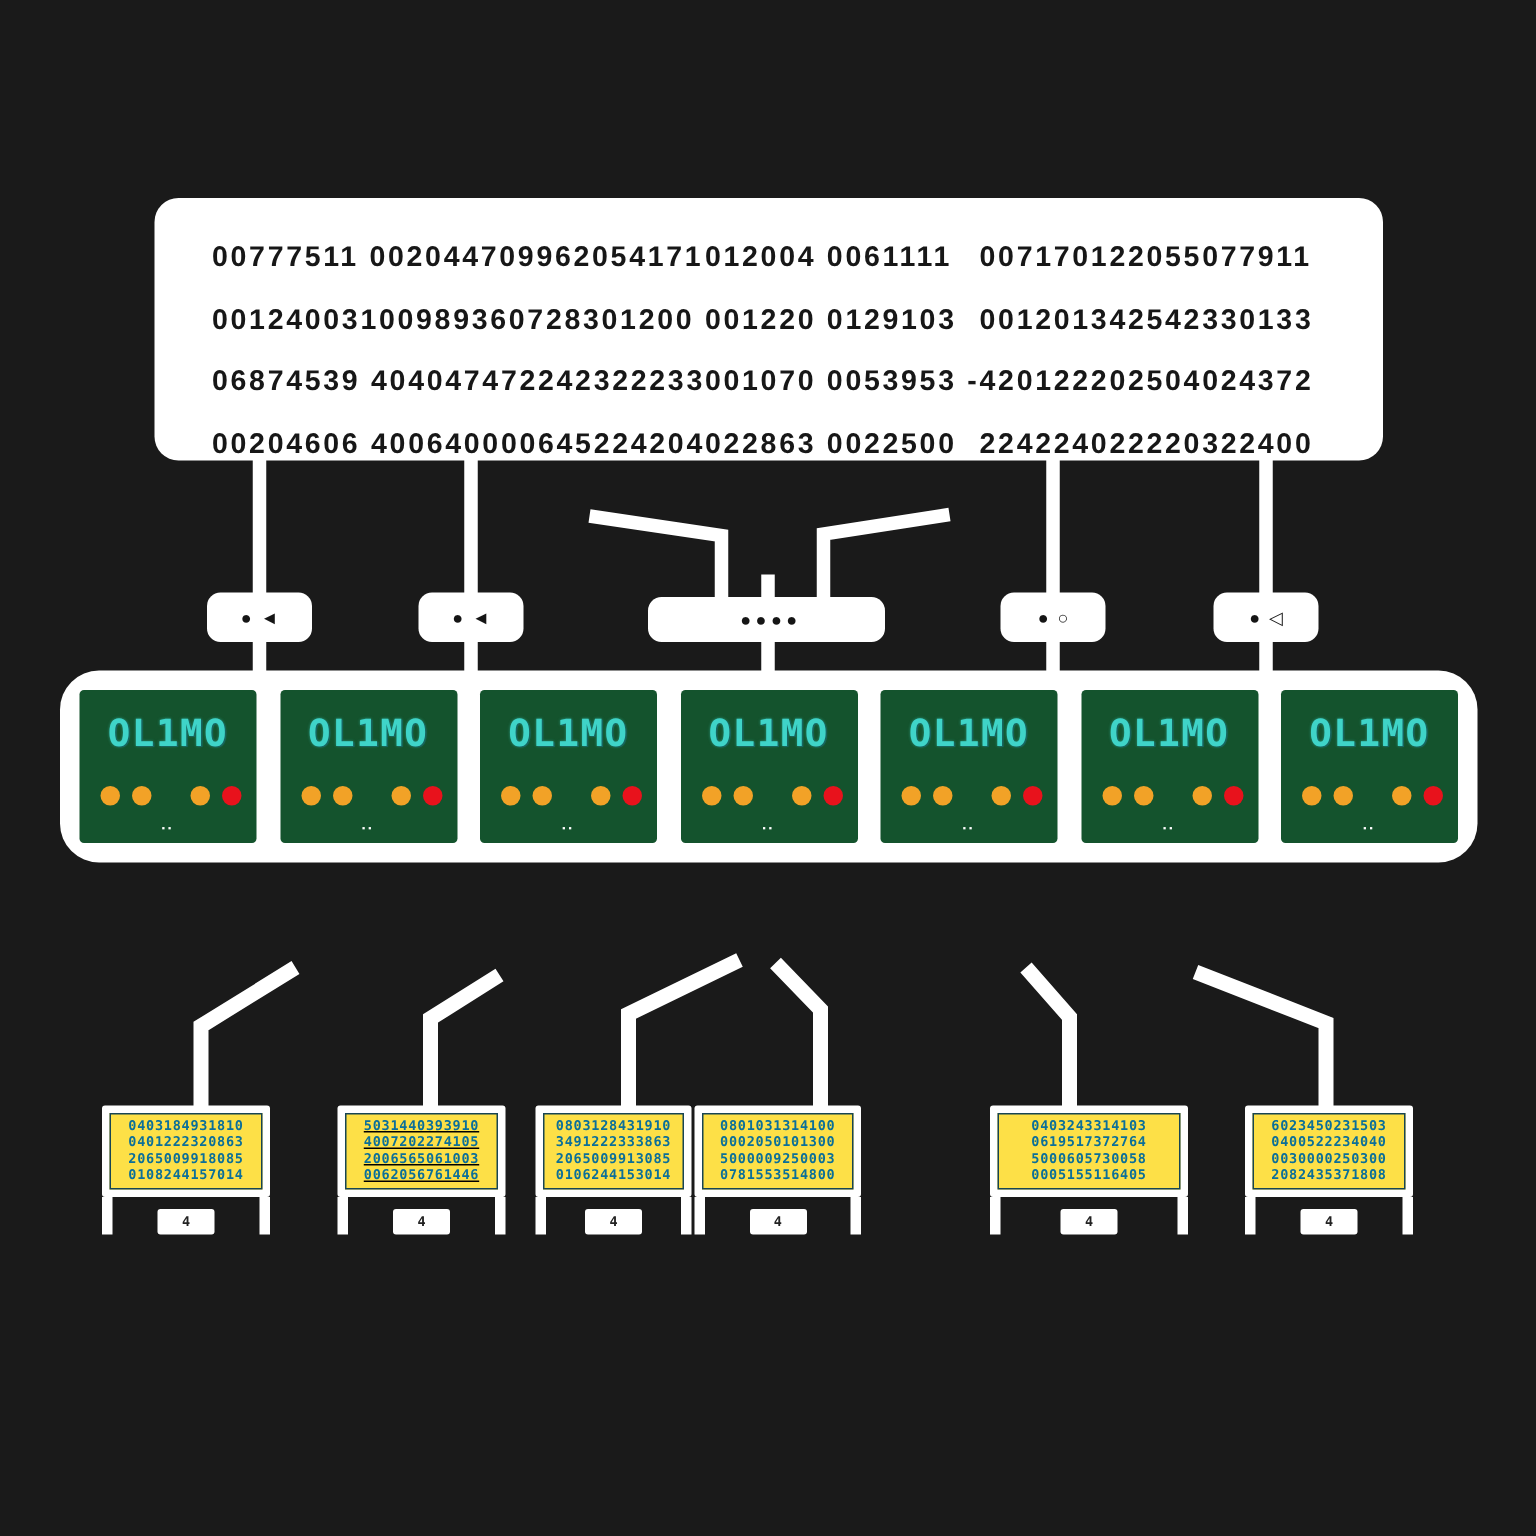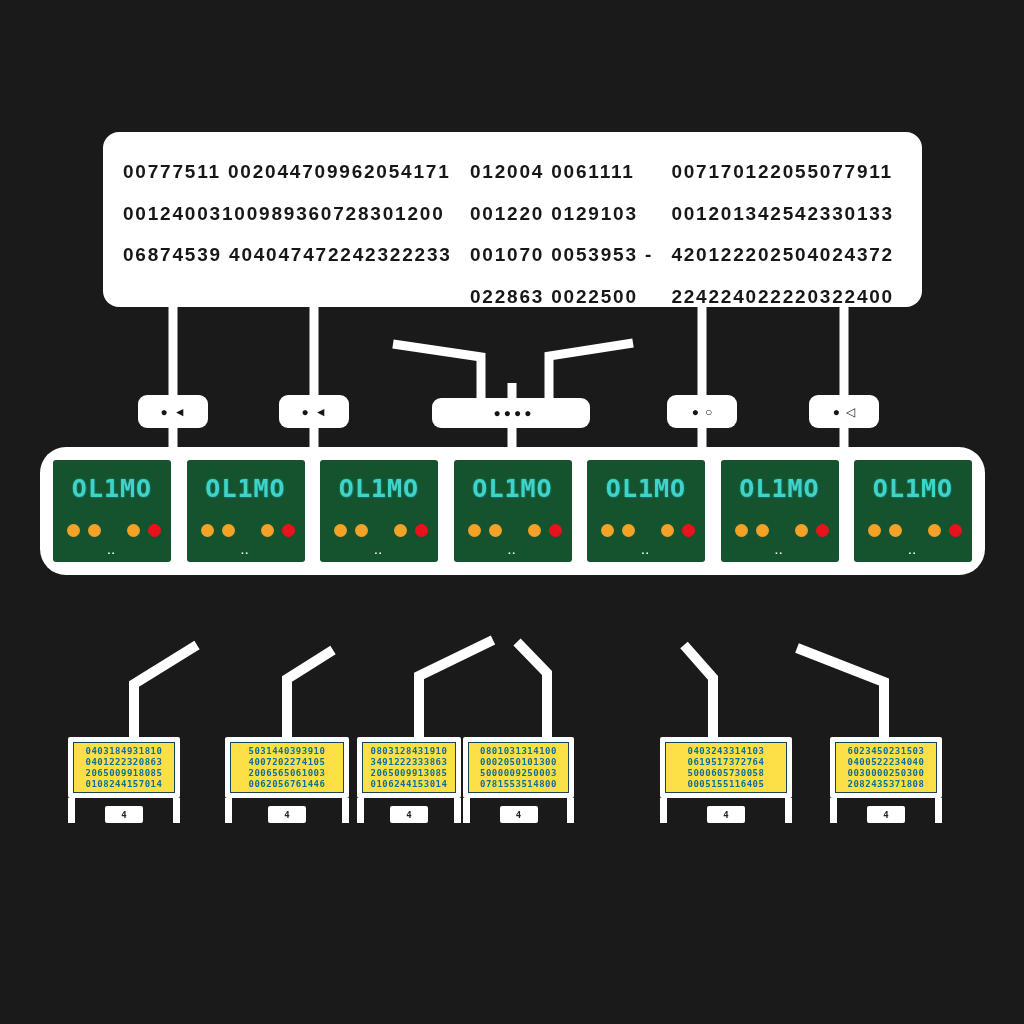--- a/index.html
+++ b/index.html
@@ -3,21 +3,21 @@
 <meta charset="utf-8">
 <style>
   html,body{margin:0;padding:0;background:#1a1a1a;}
   .stage{position:relative;width:1024px;height:1024px;background:#1a1a1a;overflow:hidden;
          font-family:"Liberation Sans",sans-serif;}
   .lines{position:absolute;left:0;top:0;z-index:1;}
 
   
   .punch-panel{position:absolute;left:103px;top:132px;width:819px;height:175px;
                background:#ffffff;border-radius:16px;z-index:2;
-               display:flex;justify-content:space-between;box-sizing:border-box;
+               display:flex;justify-content:center;box-sizing:border-box;
                padding:19px 28px 0 20px;}
   .pp-group{display:flex;flex-direction:column;}
   .pp-row{font-weight:bold;font-size:19px;line-height:41.5px;letter-spacing:1.8px;
           color:#171717;white-space:pre;}
 
   
   .cbox{position:absolute;background:#ffffff;border-radius:9px;z-index:2;
         display:flex;align-items:center;justify-content:center;color:#151515;}
   .cbox.small{width:70px;height:33px;top:395px;font-size:12px;letter-spacing:6px;}
   .cbox.wide{left:432px;top:398px;width:158px;height:30px;font-size:12px;letter-spacing:3px;}
@@ -80,20 +80,21 @@
       <polyline points="684,645 713,678 713,745"></polyline>
       <polyline points="797,648 884,682 884,745"></polyline>
     </g>
   </svg>
 
   <div class="punch-panel">
     <div class="pp-group">
       <div class="pp-row">00777511 002044709962054171</div>
       <div class="pp-row">00124003100989360728301200</div>
       <div class="pp-row">06874539 404047472242322233</div>
+      <div class="pp-row">00204606 400640000645224204</div>
     </div>
     <div class="pp-group">
       <div class="pp-row">012004 0061111</div>
       <div class="pp-row">001220 0129103</div>
       <div class="pp-row">001070 0053953 -</div>
       <div class="pp-row">022863 0022500</div>
     </div>
     <div class="pp-group">
       <div class="pp-row">007170122055077911</div>
       <div class="pp-row">001201342542330133</div>
@@ -198,21 +199,21 @@
         <div class="m-row">0401222320863</div>
         <div class="m-row">2065009918085</div>
         <div class="m-row">0108244157014</div>
       </div>
     </div>
     <div class="m-leg left"></div>
     <div class="m-leg right"></div>
     <div class="m-label">4</div>
   </div>
 
-  <div class="monitor" style="left:225px;width:124px;">
+  <div class="monitor" style="left:225px;width:112px;text-decoration:underline;">
     <div class="m-frame">
       <div class="m-screen">
         <div class="m-row">5031440393910</div>
         <div class="m-row">4007202274105</div>
         <div class="m-row">2006565061003</div>
         <div class="m-row">0062056761446</div>
       </div>
     </div>
     <div class="m-leg left"></div>
     <div class="m-leg right"></div>

